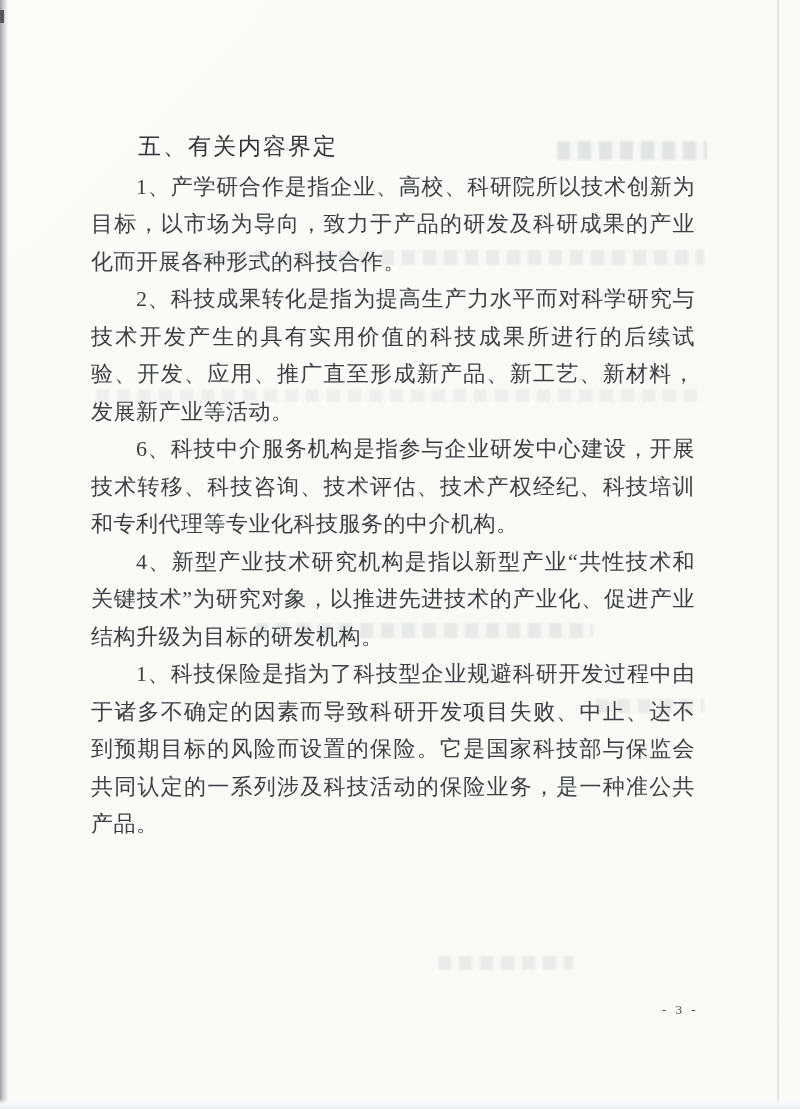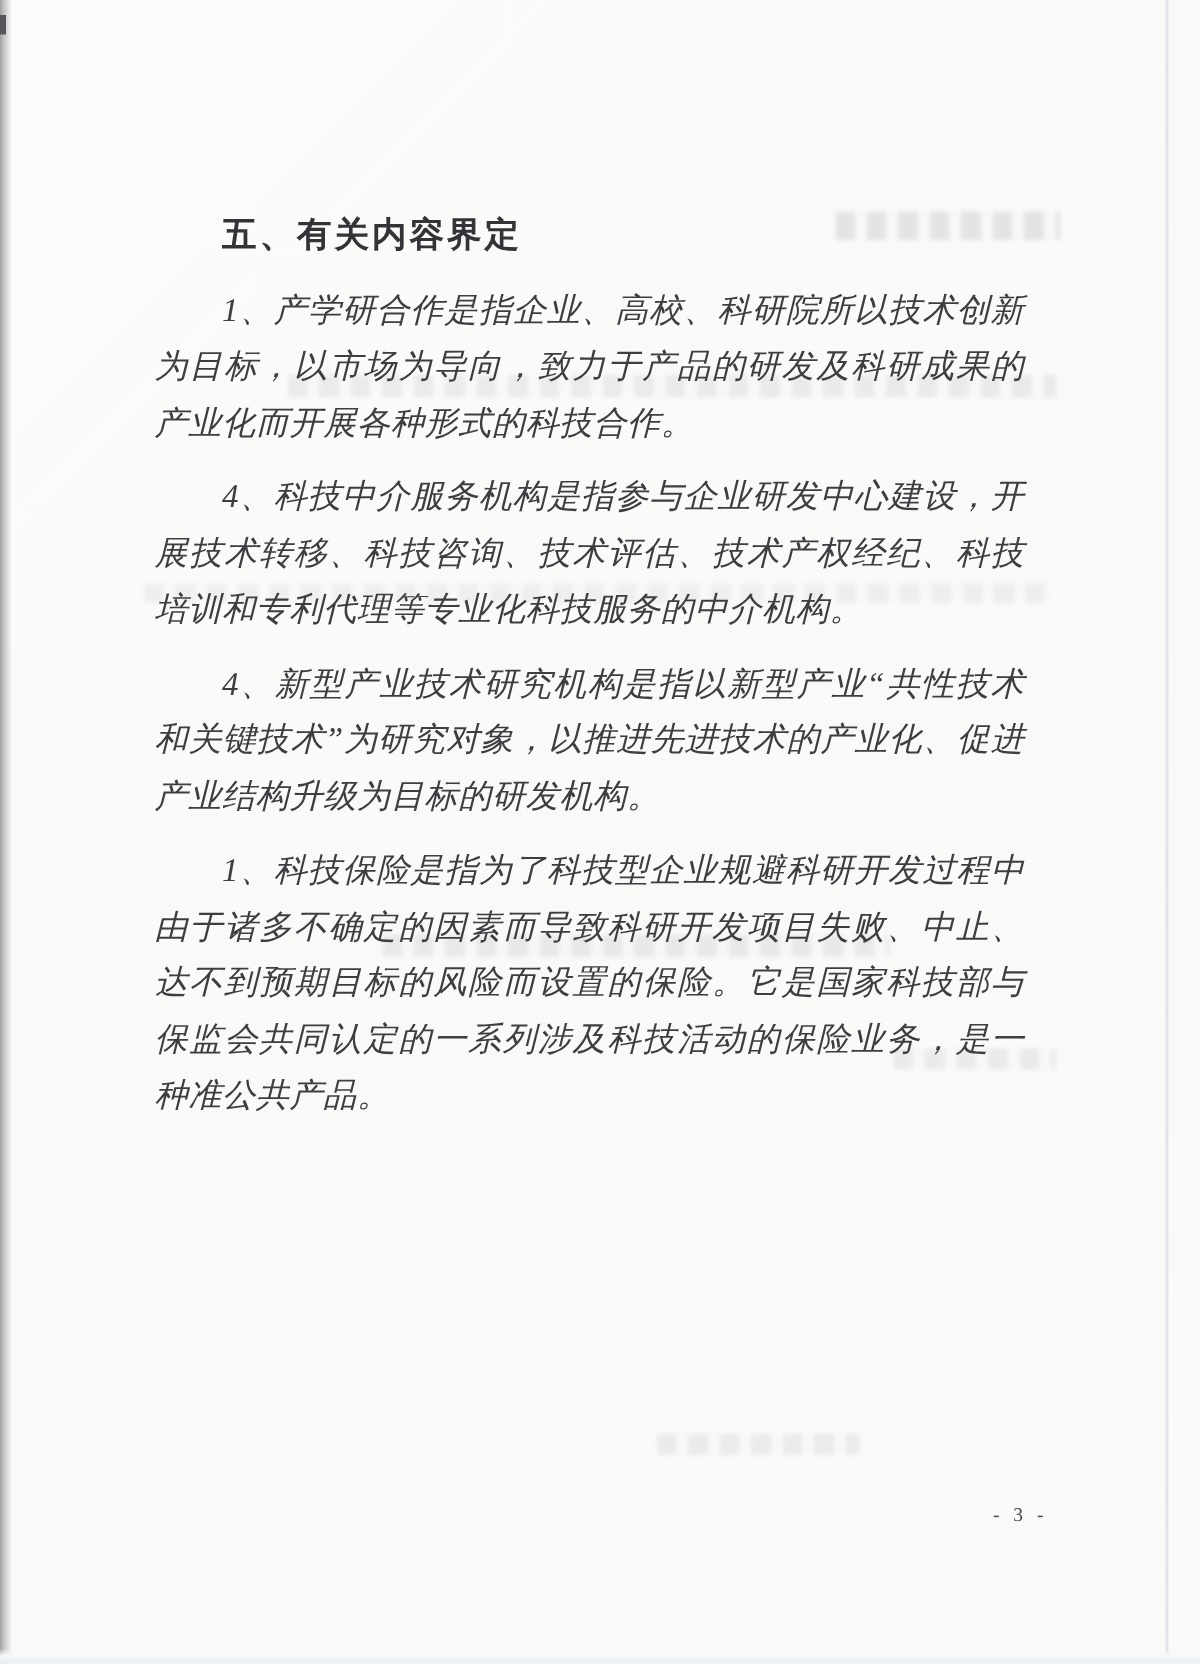--- a/index.html
+++ b/index.html
@@ -55,34 +55,33 @@
     position: absolute;
     left: 91px;
     top: 126px;
     width: 604px;
     color: #3d3e41;
     font-size: 22px;
     line-height: 37.5px;
     text-align: justify;
   }
   .content h2 {
-    margin: 12px;
+    margin: 2px;
     padding: 0 0 0 45px;
     font-size: 23px;
     line-height: 37.5px;
-    font-weight: bold;
+    font-weight: normal;
     color: #333437;
     letter-spacing: 2px;
     text-align: left;
   }
   .content p.para {
-    margin: 12px;
+    margin: 0;
     text-indent: 45px;
     letter-spacing: 0.5px;
-    font-style: italic;
   }
   .pagenum {
     position: absolute;
     left: 662px;
     top: 1002px;
     font-size: 13px;
     letter-spacing: 3px;
     color: #46474b;
     font-family: "Liberation Serif", "DejaVu Serif", serif;
   }
@@ -100,20 +99,21 @@
   <div class="bleed b1"></div>
   <div class="bleed b2"></div>
   <div class="bleed b3"></div>
   <div class="bleed b4"></div>
   <div class="bleed b5"></div>
   <div class="bleed b6"></div>
 
   <div class="content">
     <h2>五、有关内容界定</h2>
     <p class="para">1、产学研合作是指企业、高校、科研院所以技术创新为目标，以市场为导向，致力于产品的研发及科研成果的产业化而开展各种形式的科技合作。</p>
-    <p class="para">4、科技中介服务机构是指参与企业研发中心建设，开展技术转移、科技咨询、技术评估、技术产权经纪、科技培训和专利代理等专业化科技服务的中介机构。</p>
+    <p class="para">2、科技成果转化是指为提高生产力水平而对科学研究与技术开发产生的具有实用价值的科技成果所进行的后续试验、开发、应用、推广直至形成新产品、新工艺、新材料，发展新产业等活动。</p>
+    <p class="para">6、科技中介服务机构是指参与企业研发中心建设，开展技术转移、科技咨询、技术评估、技术产权经纪、科技培训和专利代理等专业化科技服务的中介机构。</p>
     <p class="para">4、新型产业技术研究机构是指以新型产业“共性技术和关键技术”为研究对象，以推进先进技术的产业化、促进产业结构升级为目标的研发机构。</p>
     <p class="para">1、科技保险是指为了科技型企业规避科研开发过程中由于诸多不确定的因素而导致科研开发项目失败、中止、达不到预期目标的风险而设置的保险。它是国家科技部与保监会共同认定的一系列涉及科技活动的保险业务，是一种准公共产品。</p>
   </div>
 
   <div class="pagenum">- 3 -</div>
 
 </div>
 
 </body></html>

